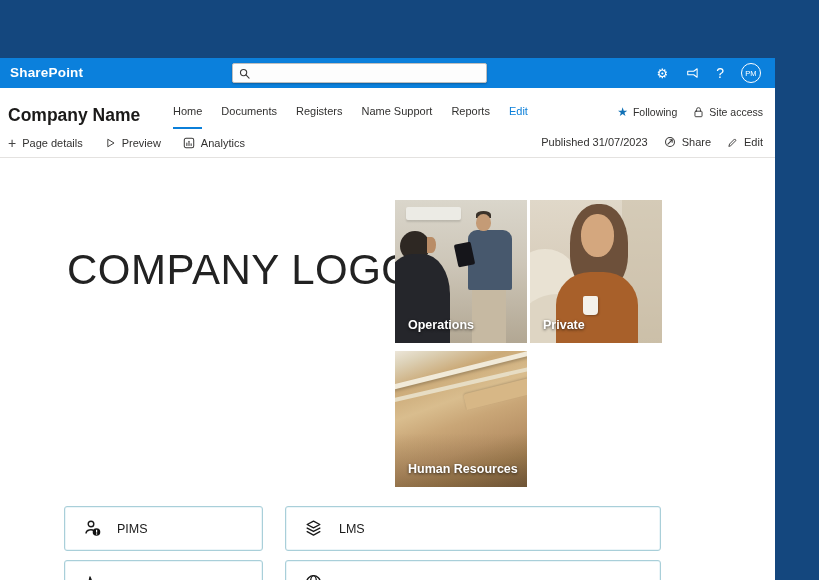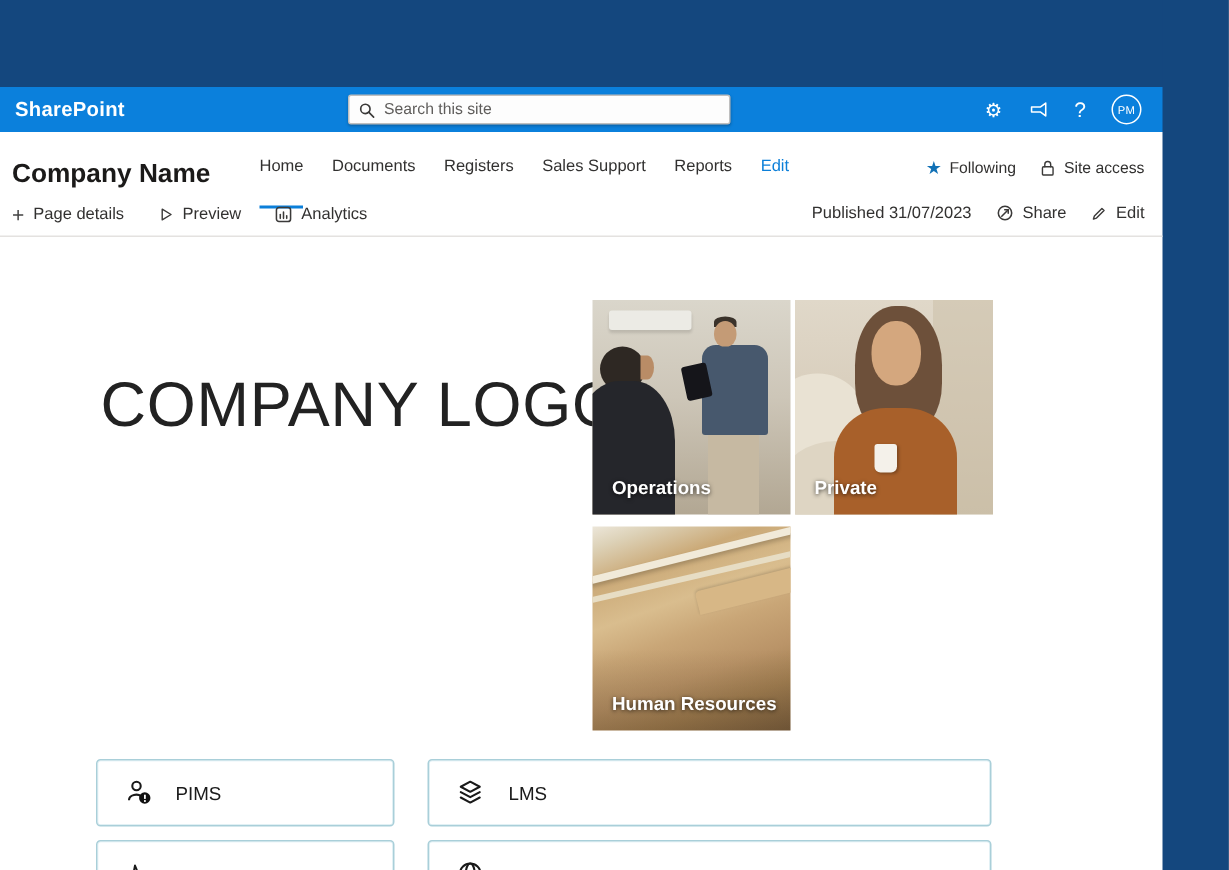--- a/index.html
+++ b/index.html
@@ -30,21 +30,21 @@
   .suite-glyph { color:#fff; font-size:13px; line-height:1; cursor:default; }
   .avatar {
     width:20px; height:20px; border-radius:50%; border:1.4px solid #fff;
     color:#fff; font-size:7.5px; font-weight:normal; display:flex; align-items:center; justify-content:center;
     letter-spacing:.2px;
   }
   
   .white { position:absolute; left:0; top:88px; width:775px; height:492px; background:#fff; }
   .site-title { position:absolute; left:8px; top:17px; font-size:17.5px; font-weight:bold; color:#1b1a19; }
   .topnav { position:absolute; left:173px; top:17px; display:flex; gap:19px; align-items:flex-start; }
-  .nav-item { font-size:11px; color:#323130; padding-bottom:20px; cursor:pointer; white-space:nowrap; }
+  .nav-item { font-size:11px; color:#323130; padding-bottom:10px; cursor:pointer; white-space:nowrap; }
   .nav-item.active { border-bottom:2px solid var(--accent); }
   .nav-item.accent { color:var(--accent); }
   .header-right { position:absolute; right:12px; top:18px; display:flex; gap:16px; align-items:center; }
   .hr-btn { display:flex; align-items:center; gap:5px; font-size:10.5px; color:#323130; cursor:pointer; white-space:nowrap; }
   .star { color:var(--star-blue); font-size:12px; line-height:1; }
   
   .cmdbar { position:absolute; left:0; top:48px; width:775px; height:21px; }
   .cmd-left { position:absolute; left:8px; top:0; display:flex; gap:22px; align-items:center; }
   .cmd-right { position:absolute; right:12px; top:0; display:flex; gap:16px; align-items:center; }
   .cmd-item { display:flex; align-items:center; gap:6px; font-size:11px; color:#323130; cursor:pointer; white-space:nowrap; }
@@ -127,41 +127,40 @@
   <div class="topbar"></div>
   <div class="rightstrip"></div>
 
   <div class="suitebar">
     <div class="sp-wordmark">SharePoint</div>
     <div class="searchbox">
       <svg class="gray-ic" width="11" height="11" viewBox="0 0 12 12">
           <circle cx="5" cy="5" r="3.4"></circle>
           <line x1="7.6" y1="7.6" x2="11" y2="11"></line>
         </svg>
-      <input type="text" value="" placeholder="Search this site" style="">
     </div>
     <div class="suite-icons">
       <span class="suite-glyph">⚙</span>
       <svg class="chrome-ic" width="14" height="12" viewBox="0 0 16 14">
           <path d="M3 5 h7 l4 -3 v10 l-4 -3 h-7 z"></path>
         </svg>
       <span class="suite-glyph" style="font-size:14px;">?</span>
       <div class="avatar">PM</div>
     </div>
   </div>
 
   <div class="white">
 
     <div class="site-title">Company Name</div>
 
     <div class="topnav">
       <div class="nav-item active">Home</div>
       <div class="nav-item">Documents</div>
       <div class="nav-item">Registers</div>
-      <div class="nav-item">Sales Support</div>
+      <div class="nav-item">Name Support</div>
       <div class="nav-item">Reports</div>
       <div class="nav-item accent">Edit</div>
     </div>
 
     <div class="header-right">
       <div class="hr-btn">
         <span class="star">★</span>
         <span>Following</span>
       </div>
       <div class="hr-btn">

